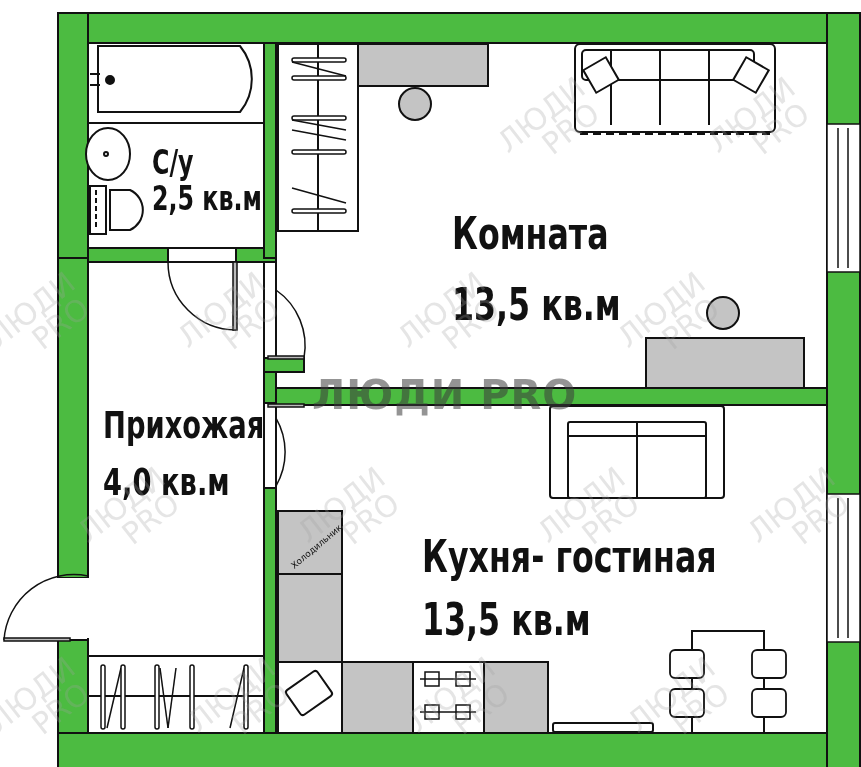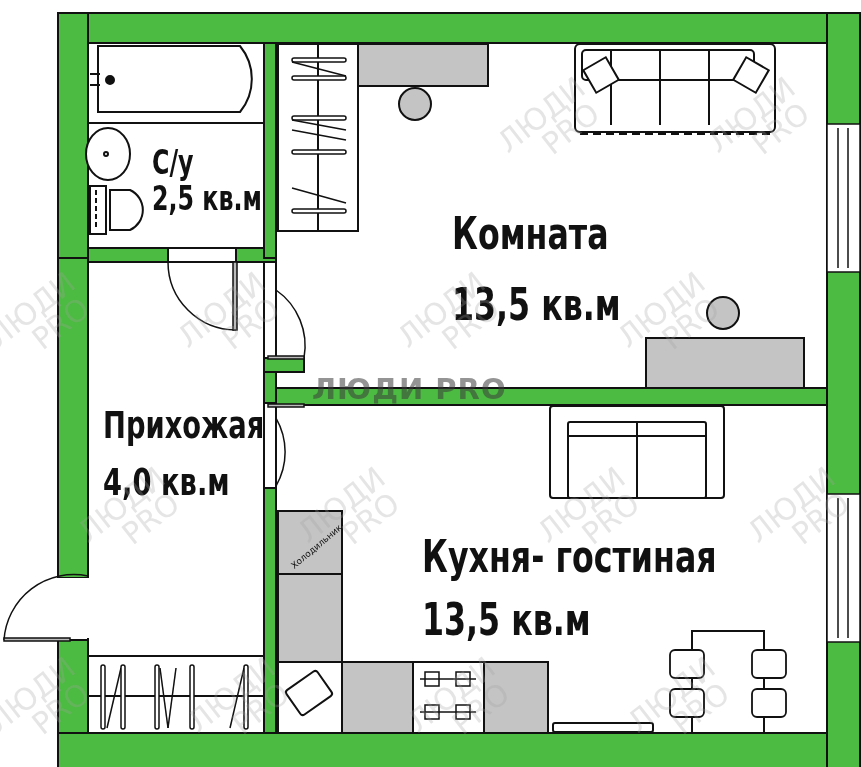--- a/index.html
+++ b/index.html
@@ -26,21 +26,21 @@
     font-size: 9px;
     color: #111;
     transform: rotate(-40deg);
     transform-origin: left top;
     white-space: nowrap;
   }
   .wm-center {
     position: absolute;
     font-family: "DejaVu Sans", sans-serif;
     font-weight: bold;
-    font-size: 29px;
+    font-size: 40px;
     color: rgba(60,60,60,0.55);
     white-space: nowrap;
     letter-spacing: 1px;
   }
   .wm {
     position: absolute;
     font-family: "DejaVu Sans", sans-serif;
     font-size: 30px;
     color: rgba(160,160,160,0.28);
     line-height: 0.95;

